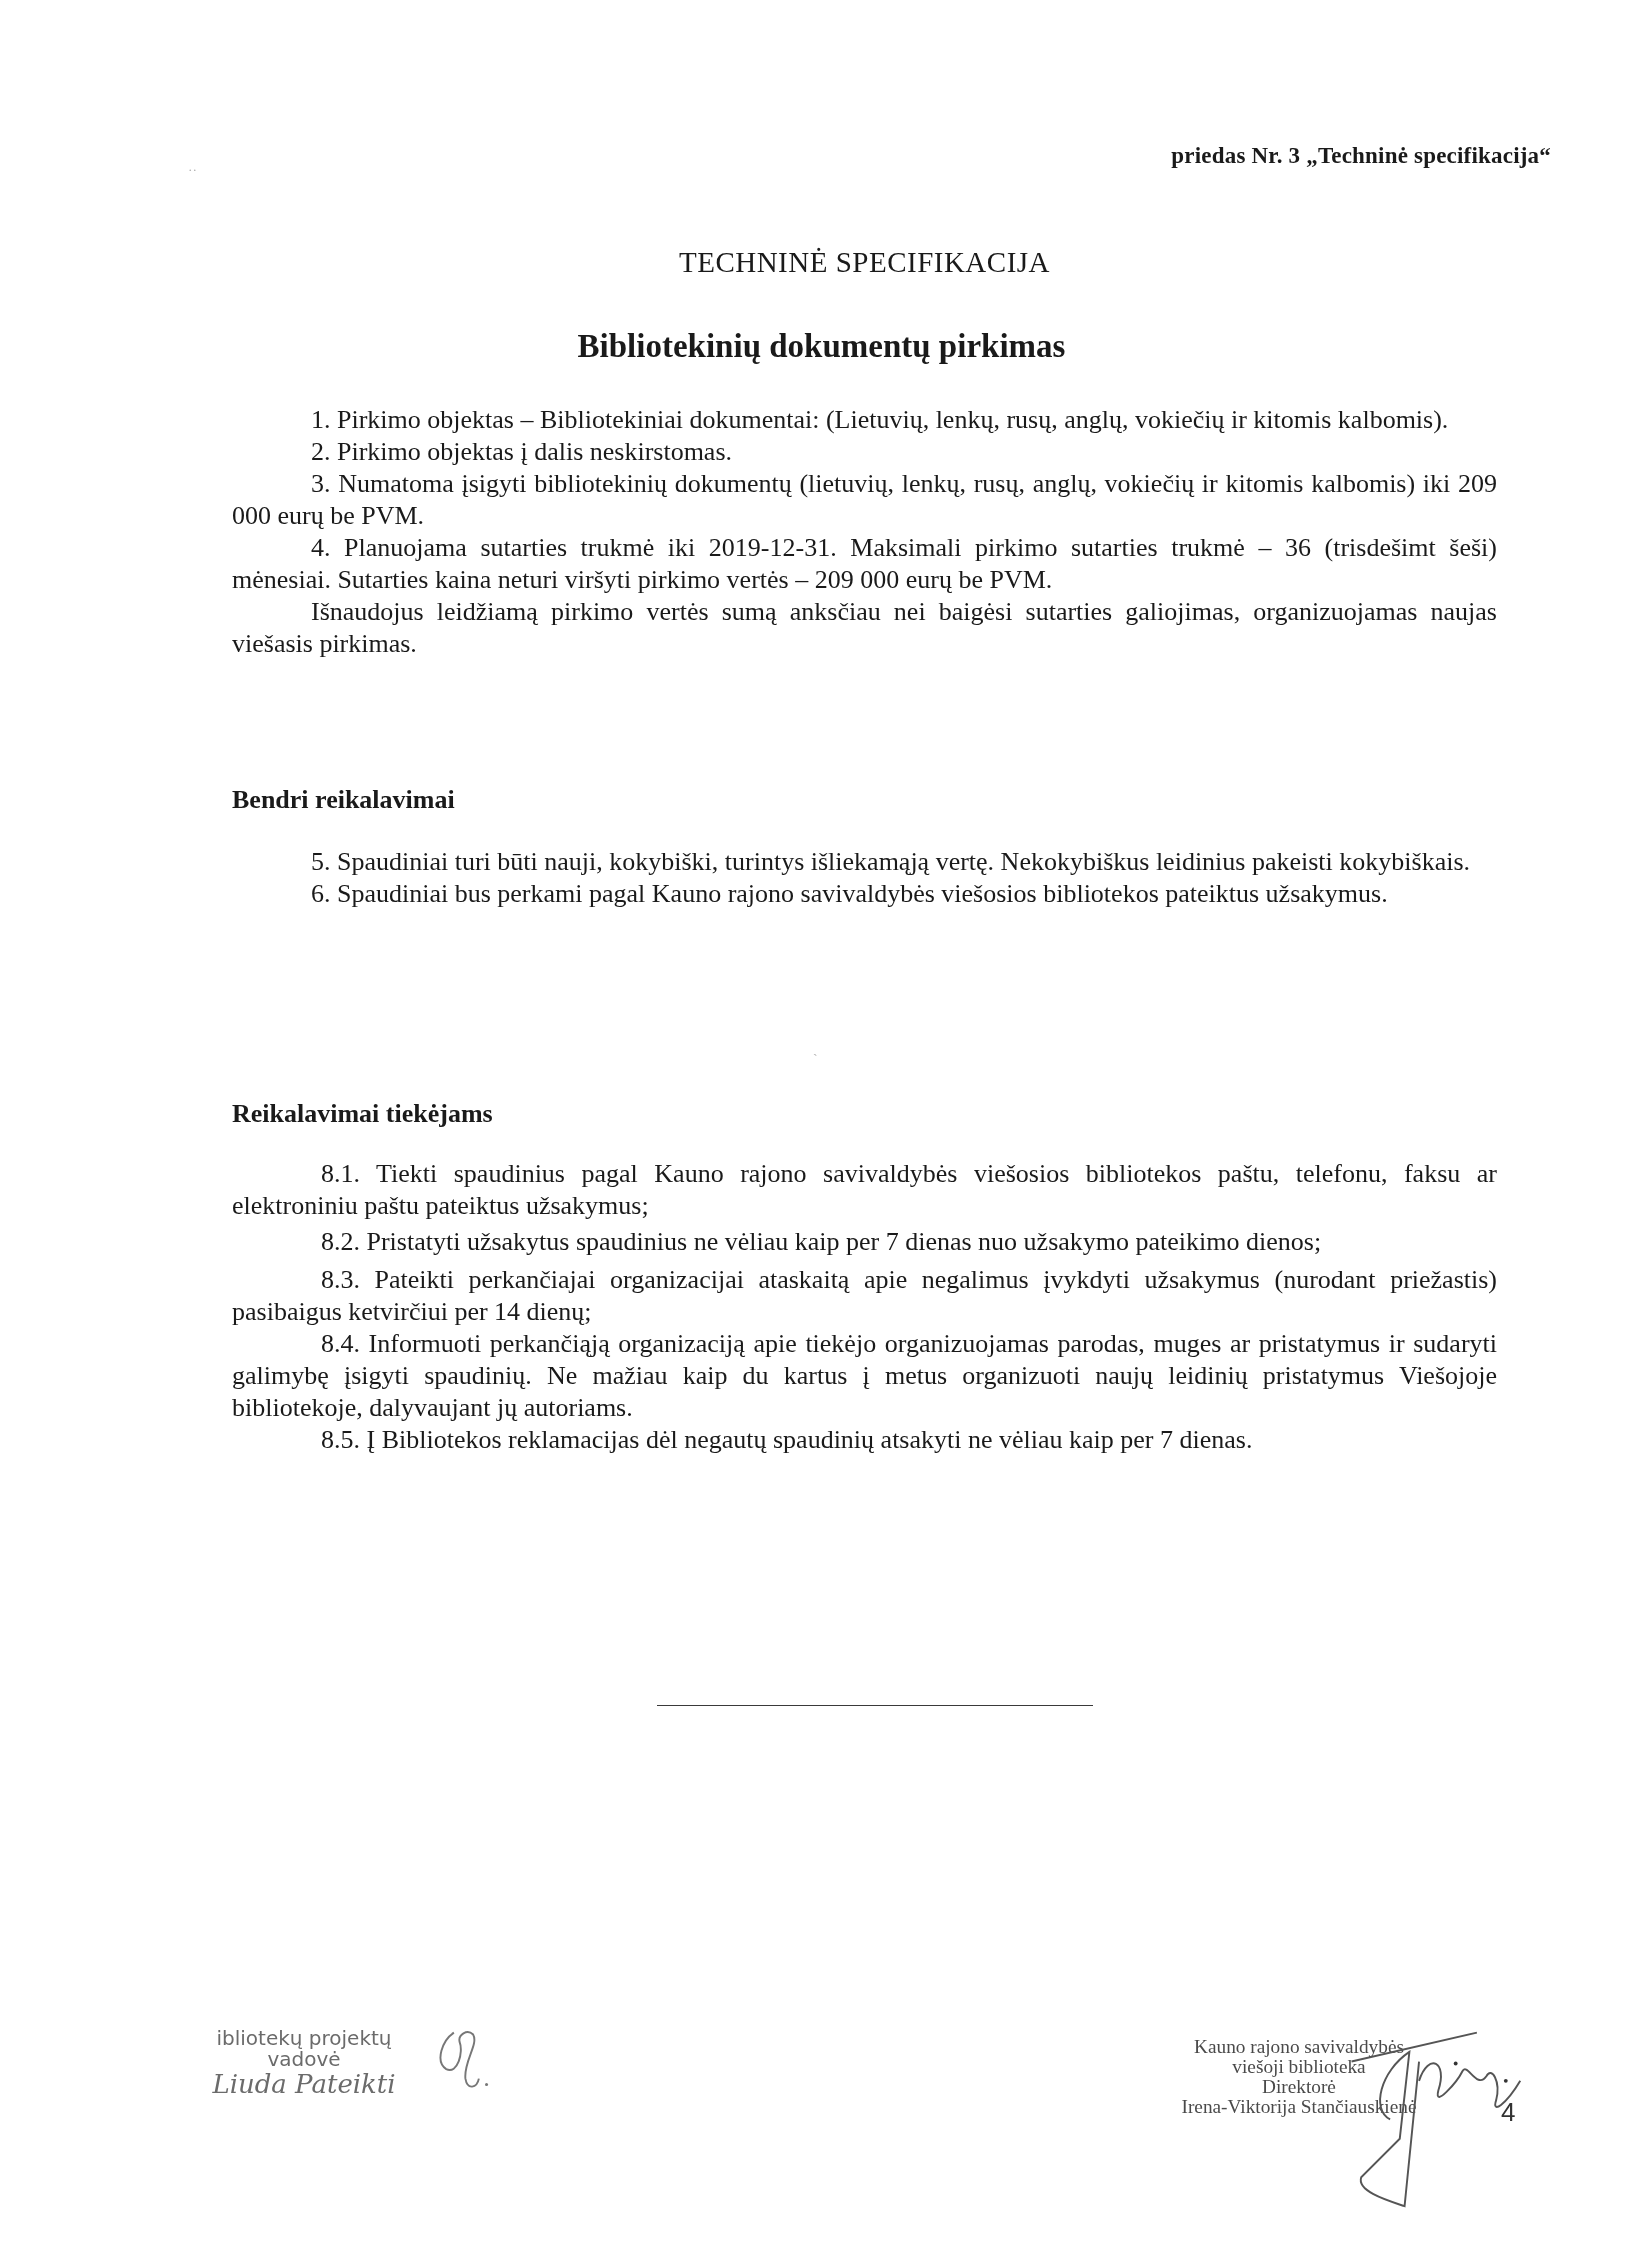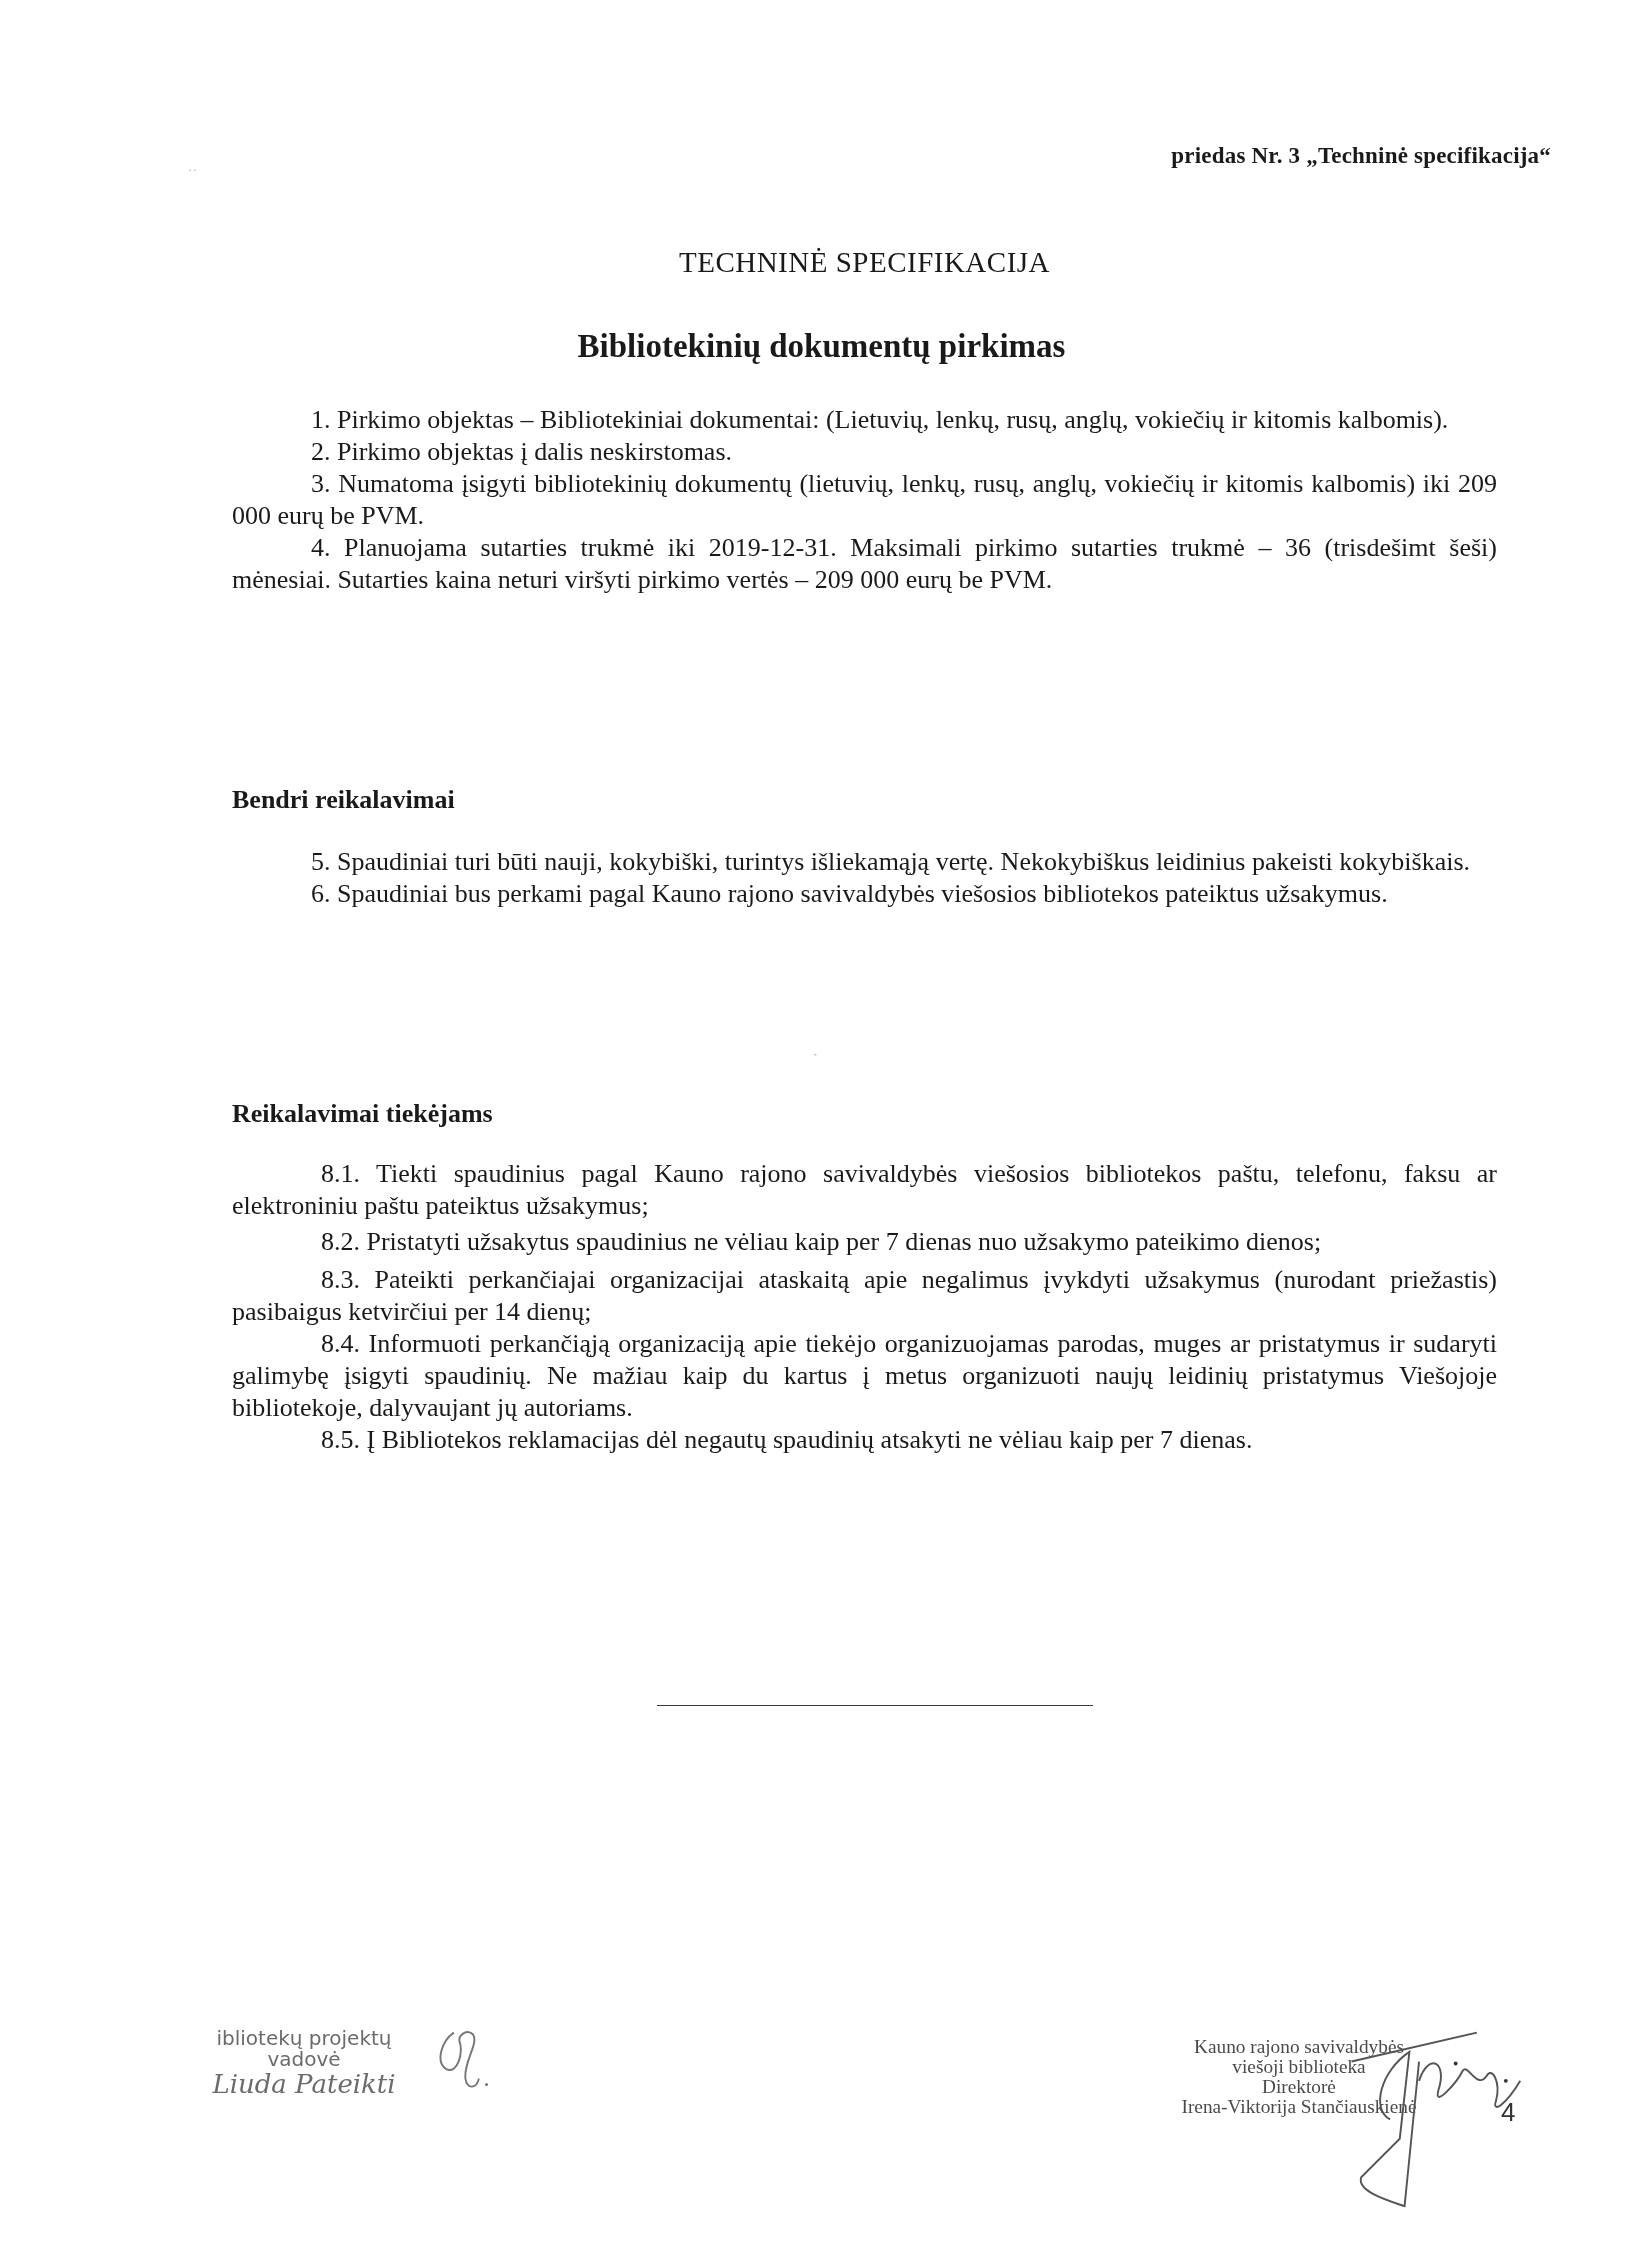--- a/index.html
+++ b/index.html
@@ -61,20 +61,21 @@
   <div class="annex">priedas Nr. 3 „Techninė specifikacija“</div>
 
   <div class="doc-title">TECHNINĖ SPECIFIKACIJA</div>
   <div class="doc-subtitle">Bibliotekinių dokumentų pirkimas</div>
 
   <div class="body-text" style="top:404px;">
     <p>1. Pirkimo objektas – Bibliotekiniai dokumentai: (Lietuvių, lenkų, rusų, anglų, vokiečių ir kitomis kalbomis).</p>
     <p>2. Pirkimo objektas į  dalis neskirstomas.</p>
     <p>3. Numatoma įsigyti bibliotekinių dokumentų (lietuvių, lenkų, rusų, anglų, vokiečių ir kitomis kalbomis) iki 209 000 eurų be PVM.</p>
     <p>4. Planuojama sutarties trukmė iki 2019-12-31. Maksimali pirkimo sutarties trukmė – 36 (trisdešimt šeši) mėnesiai. Sutarties kaina neturi viršyti  pirkimo vertės – 209 000 eurų be PVM.</p>
+    <p>Išnaudojus leidžiamą pirkimo vertės sumą anksčiau nei baigėsi sutarties galiojimas, organizuojamas naujas viešasis pirkimas.</p>
   </div>
 
   <div class="section-heading" style="top:785px;">Bendri reikalavimai</div>
 
   <div class="body-text" style="top:846px;">
     <p>5. Spaudiniai turi būti nauji, kokybiški, turintys išliekamąją vertę. Nekokybiškus leidinius pakeisti kokybiškais.</p>
     <p>6. Spaudiniai bus perkami pagal Kauno rajono savivaldybės viešosios bibliotekos pateiktus užsakymus.</p>
   </div>
 
   <div class="section-heading" style="top:1099px;">Reikalavimai tiekėjams</div>

